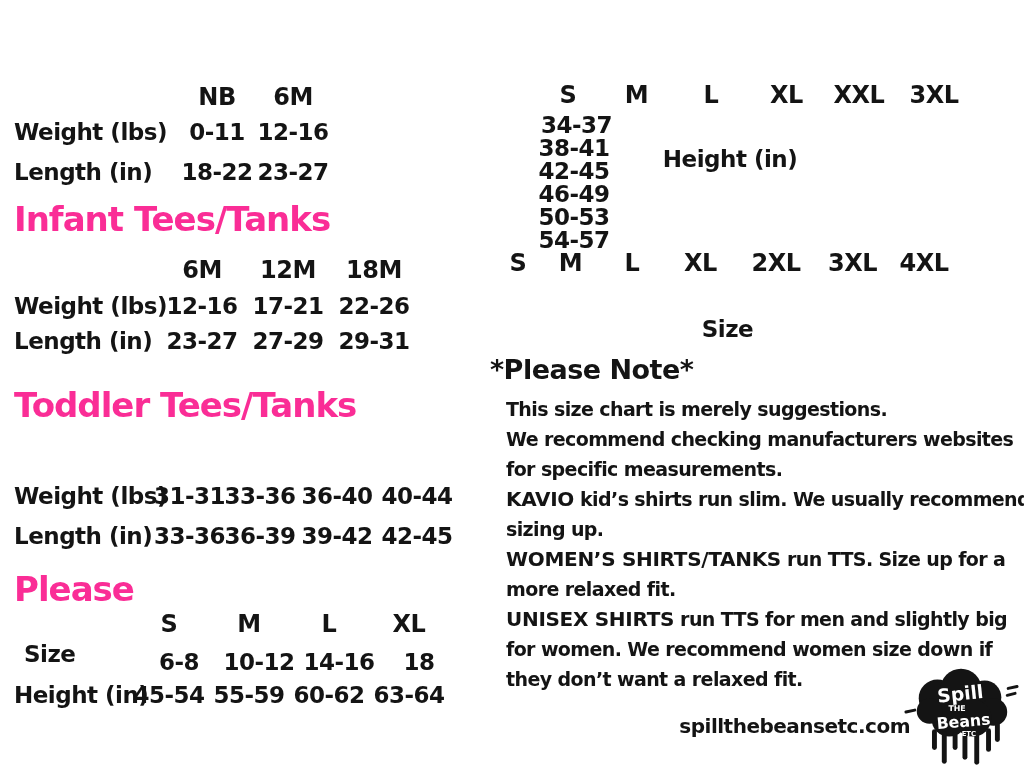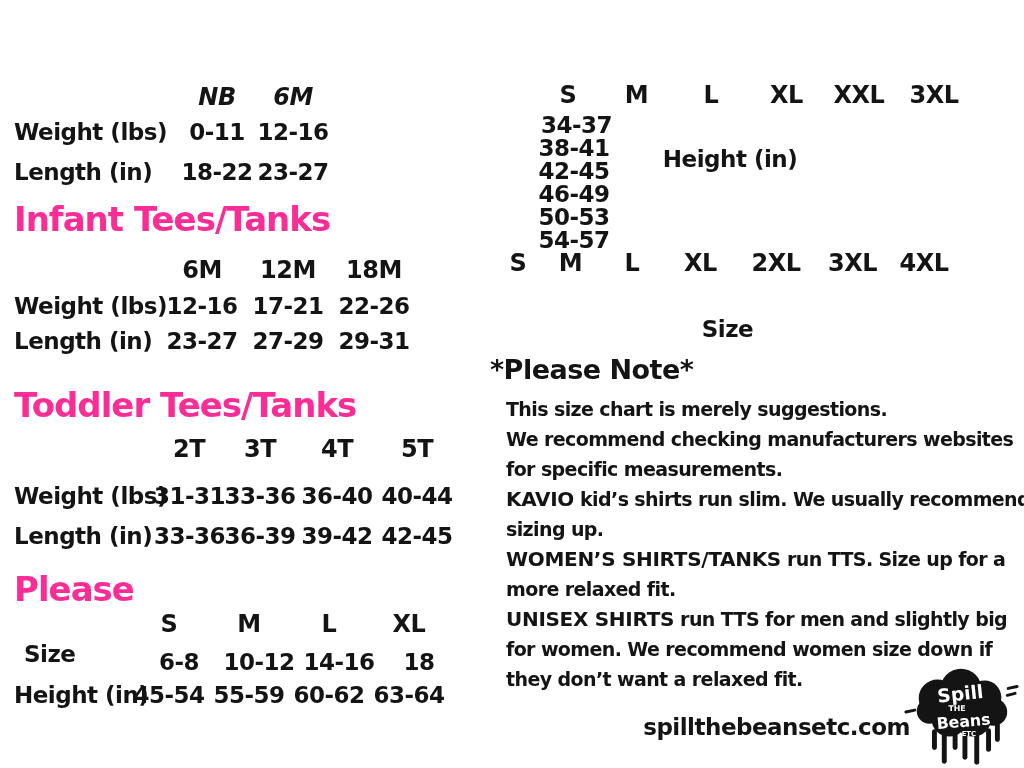--- a/index.html
+++ b/index.html
@@ -27,32 +27,32 @@
   .note-title{
     position:absolute;font-size:27px;font-weight:bold;letter-spacing:-0.5px;line-height:1;white-space:nowrap;
   }
   .note-lines{position:absolute;}
   .note-line{
     height:30px;line-height:30px;font-size:19px;font-weight:bold;
     letter-spacing:-0.6px;white-space:nowrap;
   }
   .nb{font-size:20px;letter-spacing:-0.3px;}
   .website{
-    position:absolute;font-size:23px;font-weight:bold;letter-spacing:-0.5px;
+    position:absolute;font-size:20px;font-weight:bold;letter-spacing:-0.5px;
     text-align:right;white-space:nowrap;
   }
   .logo{position:absolute;}
   .logo text{font-family:"DejaVu Sans", sans-serif;font-weight:bold;fill:#ffffff;}
 </style>
 </head>
 <body>
 
 <div class="page">
 
-  <div class="row hdr" style="left:10px;top:82px;height:30px;font-style:italic;">
+  <div class="row hdr" style="left:10px;top:82px;height:30px;">
     <div class="lbl" style="width:165px;"></div>
     <div class="cell" style="width:76px;">NB</div>
     <div class="cell" style="width:76px;">6M</div>
   </div>
   <div class="row" style="left:10px;top:114px;height:36px;">
     <div class="lbl" style="width:165px;">Weight (lbs)</div>
     <div class="cell" style="width:76px;">0-11</div>
     <div class="cell" style="width:76px;">12-16</div>
   </div>
   <div class="row" style="left:10px;top:154px;height:36px;">
@@ -75,27 +75,20 @@
     <div class="cell" style="width:86px;">22-26</div>
   </div>
   <div class="row" style="left:10px;top:324px;height:34px;">
     <div class="lbl" style="width:145px;">Length (in)</div>
     <div class="cell" style="width:86px;">23-27</div>
     <div class="cell" style="width:86px;">27-29</div>
     <div class="cell" style="width:86px;">29-31</div>
   </div>
 
   <div class="t-title" style="left:14px;top:388px;">Toddler Tees/Tanks</div>
-  <div class="row hdr" style="left:10px;top:434px;height:30px;">
-    <div class="lbl" style="width:140px;"></div>
-    <div class="cell" style="width:70px;">2T</div>
-    <div class="cell" style="width:72px;">3T</div>
-    <div class="cell" style="width:82px;">4T</div>
-    <div class="cell" style="width:78px;">5T</div>
-  </div>
   <div class="row" style="left:10px;top:478px;height:36px;">
     <div class="lbl" style="width:140px;">Weight (lbs)</div>
     <div class="cell" style="width:70px;">31-31</div>
     <div class="cell" style="width:72px;">33-36</div>
     <div class="cell" style="width:82px;">36-40</div>
     <div class="cell" style="width:78px;">40-44</div>
   </div>
   <div class="row" style="left:10px;top:518px;height:36px;">
     <div class="lbl" style="width:140px;">Length (in)</div>
     <div class="cell" style="width:70px;">33-36</div>

